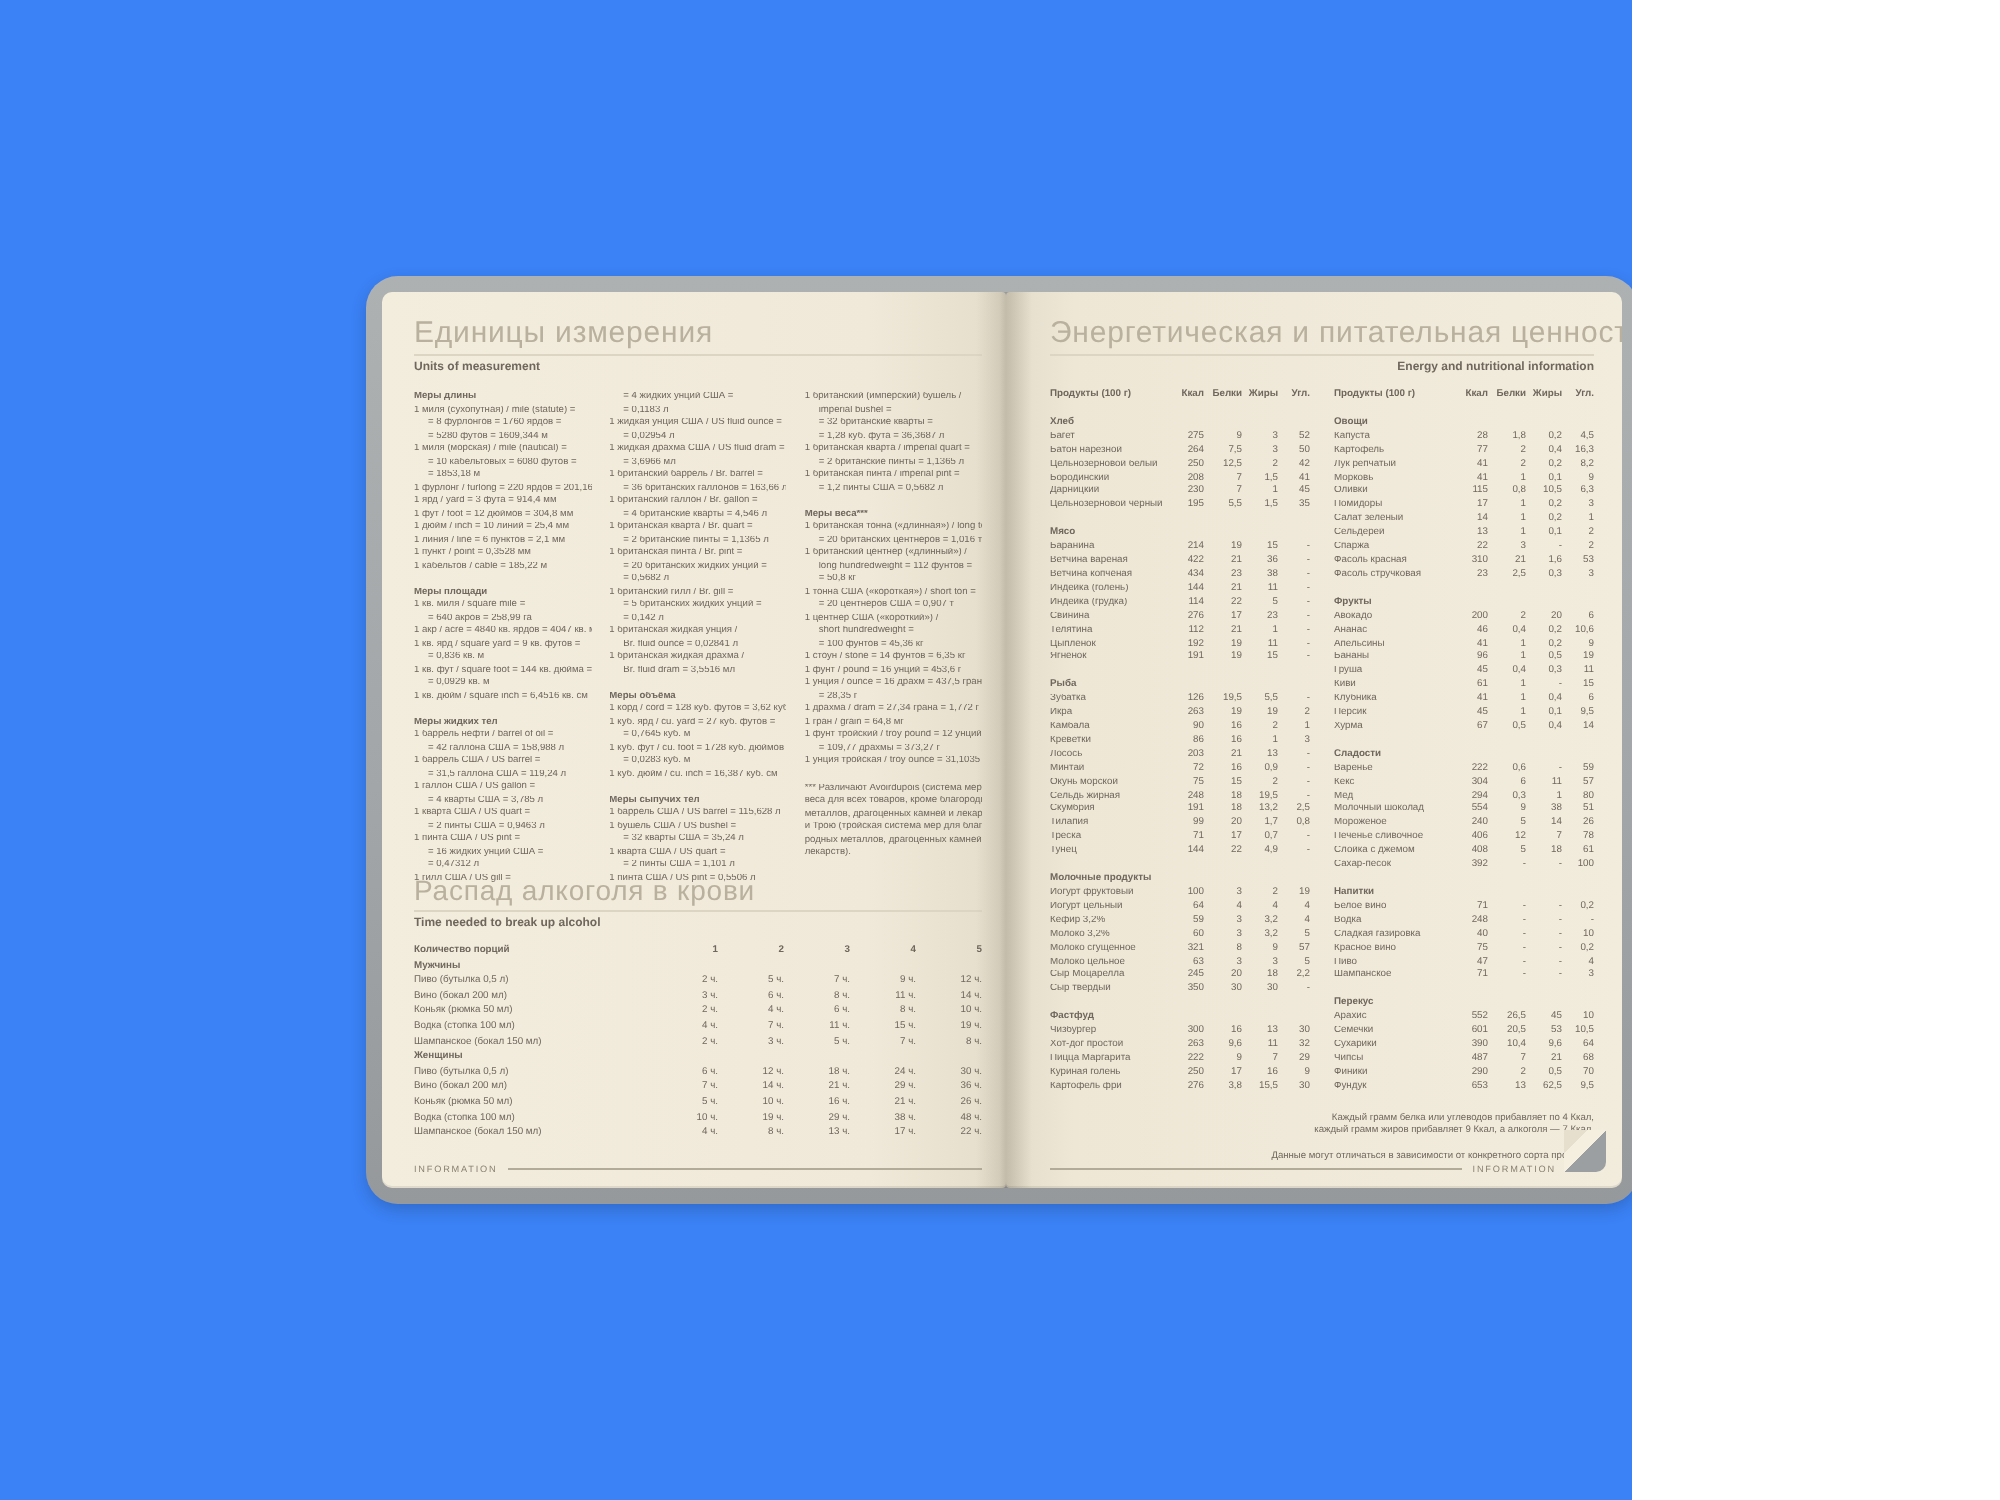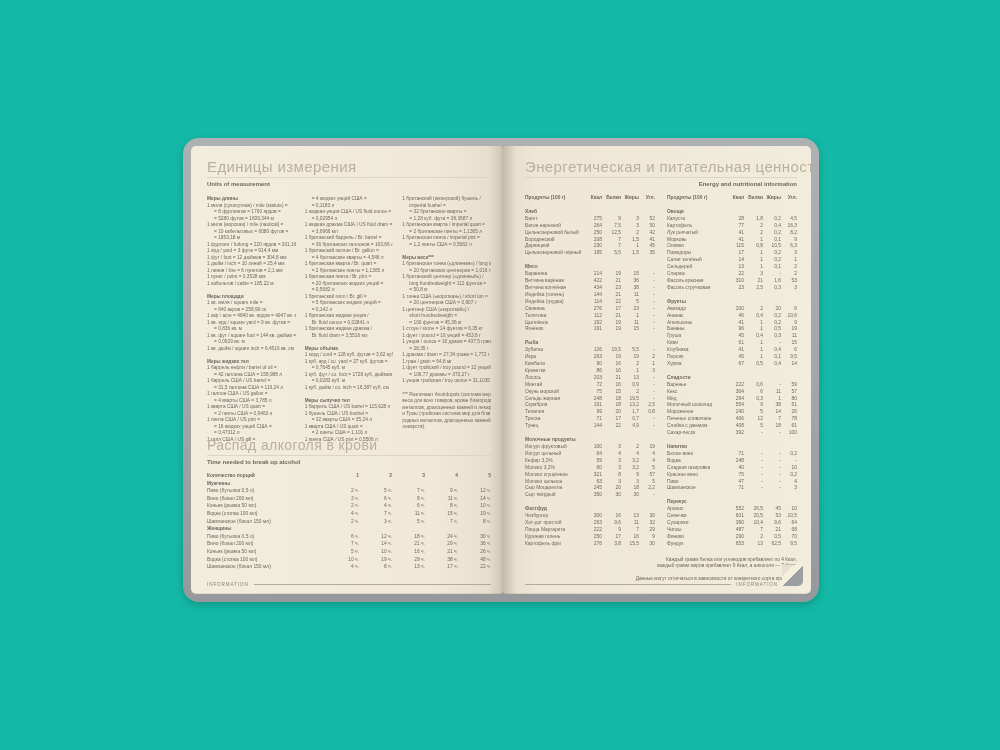--- a/index.html
+++ b/index.html
@@ -1,17 +1,17 @@
 <!DOCTYPE html>
 <html><head>
 <meta charset="utf-8">
 <style>
   html,body{margin:0;padding:0;}
   body{width:1000px;height:750px;background:#ffffff;font-family:"Liberation Sans",sans-serif;}
-  .canvas{position:relative;width:1000px;height:750px;background:#14b8a6;overflow:hidden;}
+  .canvas{position:relative;width:816px;height:750px;background:#3b82f6;overflow:hidden;}
   .notebook{position:absolute;left:183px;top:138px;width:636px;height:464px;
     background:linear-gradient(180deg,#adb1b2 0%,#a2a6a8 55%,#95999b 100%);
     border-radius:16px;box-shadow:0 3px 8px rgba(0,0,0,0.18);}
   .page{position:absolute;top:8px;height:448px;overflow:hidden;box-shadow:inset 0 -1px 0 rgba(0,0,0,0.08);}
   .page.left{left:8px;width:312px;border-radius:5px 2px 2px 5px;
     background:linear-gradient(90deg,#f3edde 0%,#f0e9d9 78%,#e4ddcb 100%);}
   .page.right{left:320px;width:308px;border-radius:2px 5px 5px 2px;
     background:linear-gradient(90deg,#e3dcca 0%,#eee7d6 11%,#f2ecdd 100%);}
   .spine{position:absolute;left:305px;top:8px;width:28px;height:448px;pointer-events:none;
     background:linear-gradient(90deg,rgba(105,95,75,0) 0%,rgba(105,95,75,0.14) 42%,rgba(80,72,58,0.22) 53%,rgba(105,95,75,0) 100%);}

